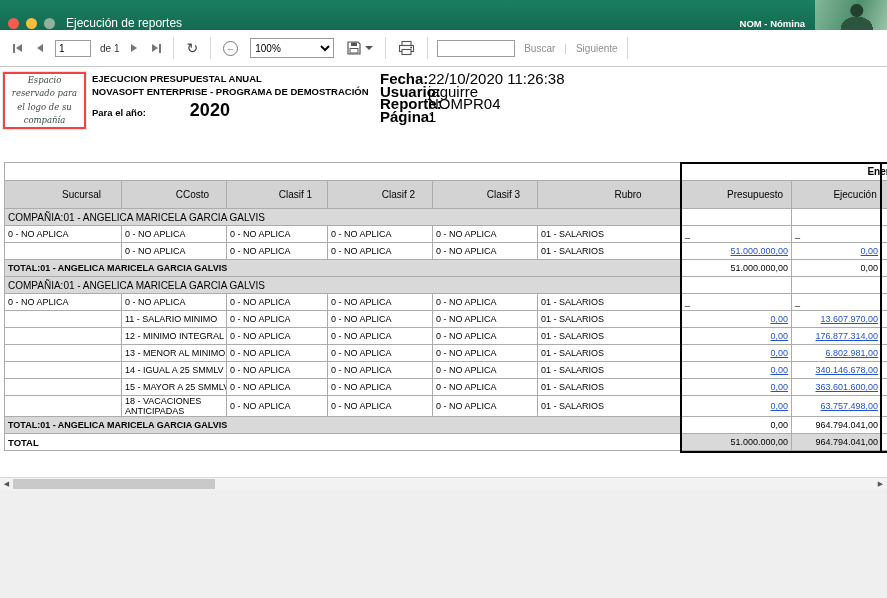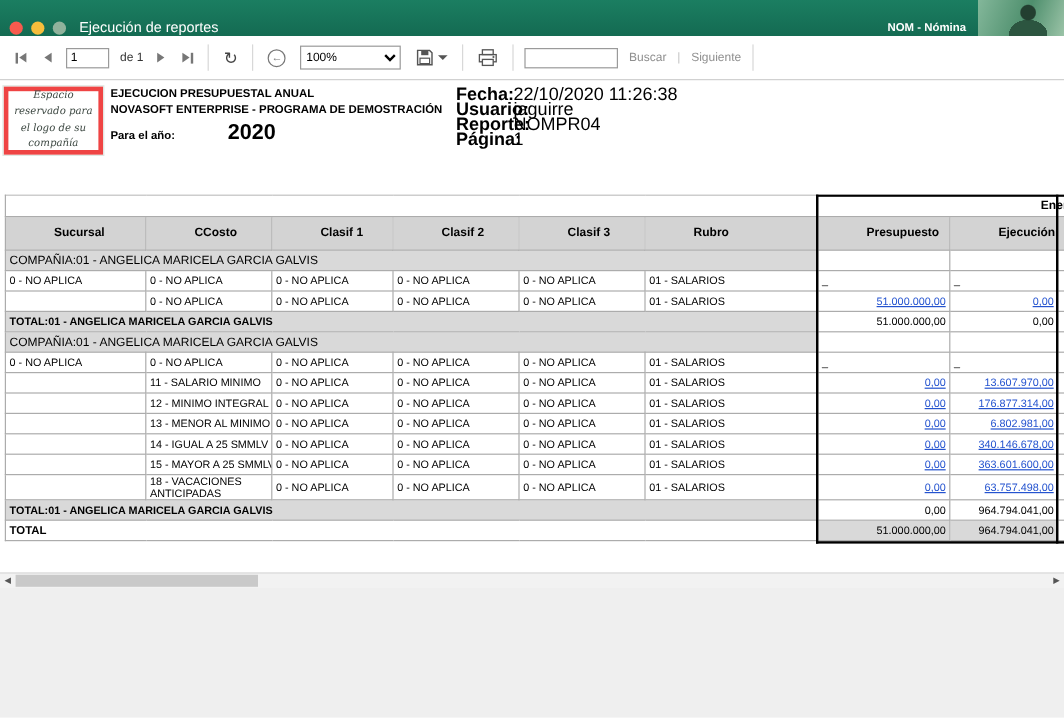--- a/index.html
+++ b/index.html
@@ -44,38 +44,38 @@
     font-size:9px;display:flex;align-items:center;justify-content:center;line-height:1;}
   .zoom-select{height:20px;font-size:10px;border:1px solid #9a9a9a;background:#fff;width:84px;font-family:inherit;}
   .chev{width:0;height:0;border-left:4px solid transparent;border-right:4px solid transparent;border-top:4px solid #555;margin-left:2px;}
   .search-input{width:78px;height:17px;border:1px solid #9a9a9a;font-size:10px;font-family:inherit;}
   .find-label,.next-label{font-size:10px;color:#8F8F8F;cursor:default;}
   .pipe{font-size:10px;color:#C4C4C4;}
   .icon-svg{display:block;}
   
   .report{position:absolute;top:67px;left:0;right:0;height:423px;background:#fff;}
   .logo-box{position:absolute;left:3px;top:5px;width:83px;height:57px;
-    border:4px solid #ef4444;outline:1px solid #DFE8E3;background:#fff;
+    border:2px solid #ef4444;outline:1px solid #DFE8E3;background:#fff;
     display:flex;align-items:center;justify-content:center;text-align:center;padding:2px;}
   .logo-text{font-family:"DejaVu Serif",serif;font-style:italic;font-size:8.5px;color:#3F4A44;line-height:1.55;}
   .rh-lines{position:absolute;left:92px;top:6px;}
   .rh-l{font-size:9.5px;font-weight:bold;line-height:12.5px;white-space:nowrap;}
   .rh-year-row{display:flex;align-items:baseline;margin-top:2px;text-align:right;}
   .rh-year{font-size:18px;font-weight:bold;margin-left:44px;}
   .rh-info{position:absolute;left:380px;top:6px;font-size:15px;}
   .rh-info-row{display:flex;line-height:12.5px;}
   .rh-info-label{width:48px;font-weight:bold;}
   
   .table-zone{position:absolute;left:0;top:95px;width:887px;height:300px;overflow:hidden;}
   table.rpt{position:absolute;left:4px;top:0;border-collapse:collapse;table-layout:fixed;
     width:1077px;font-size:9px;}
   table.rpt td{border:1px solid #ACACAC;padding:0 3px;overflow:hidden;white-space:nowrap;vertical-align:middle;}
   tr.month-row td{height:18px;background:#fff;}
   .month-cell{font-weight:bold;font-size:10px;text-align:center;}
-  tr.head-row td{height:28px;background:var(--hdr);font-weight:bold;font-size:10px;text-align:left;padding-left:40px;}
+  tr.head-row td{height:28px;background:var(--hdr);font-weight:normal;font-size:10px;text-align:center;padding-left:40px;}
   tr.data-row td{height:17px;}
   tr.band-row td,tr.total-row td,tr.grand-row td{height:17px;}
   .group-label{background:var(--band);font-weight:normal;font-size:10px;}
   .total-label{background:var(--band);font-weight:bold;font-size:9px;}
   .grand-label{background:#fff;font-weight:bold;font-size:9.5px;}
   .num{text-align:right;}
   .dash{text-align:left;}
   .grand-num{background:var(--band);}
   .extra{background:#fff;}
   .wrap{white-space:normal !important;line-height:10px;}

